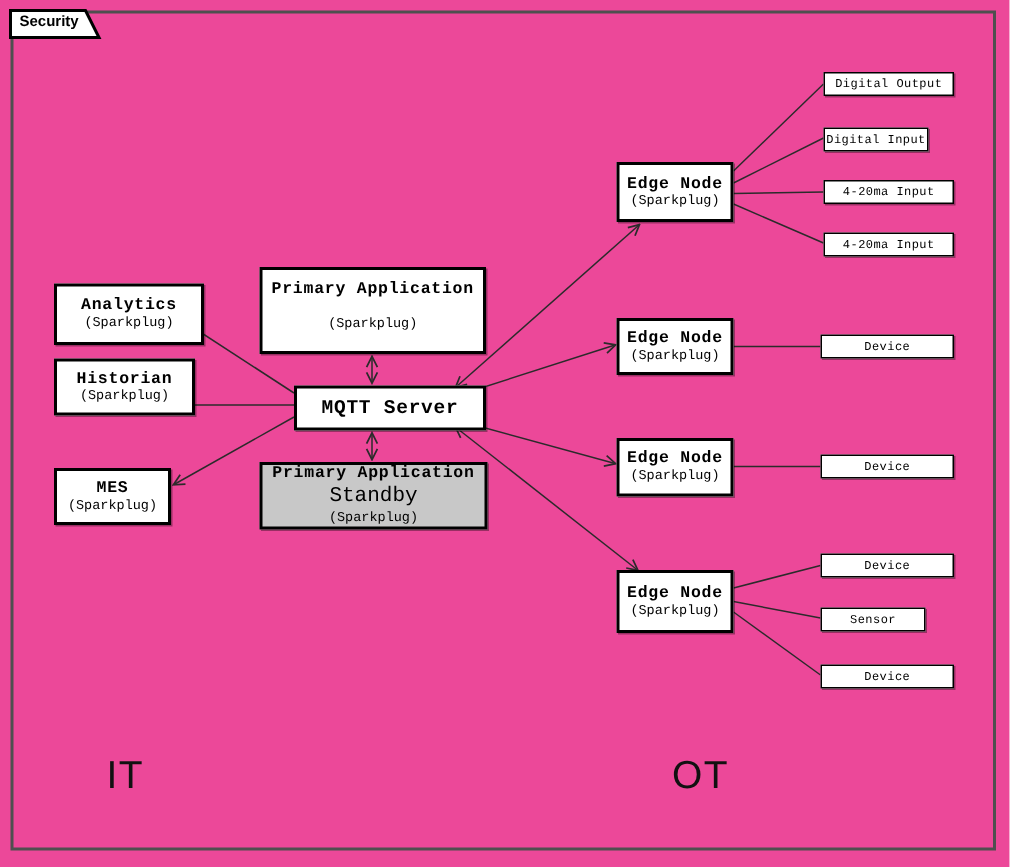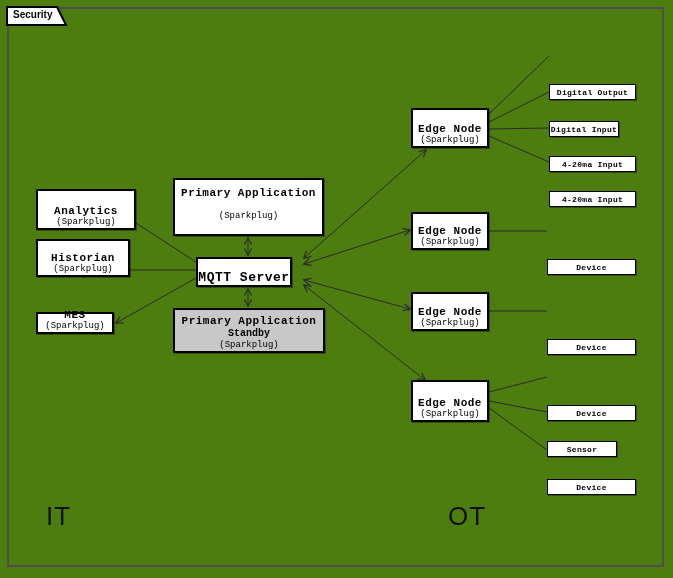--- a/index.html
+++ b/index.html
@@ -5,53 +5,52 @@
   :root{
     --box-border:#000000;
     --frame-border:#4f4f4f;
     --line:#2b2b2b;
     --standby-fill:#c8c8c8;
     --box-fill:#ffffff;
     --text:#000000;
   }
   html,body{margin:0;padding:0;background:#ffffff;}
   #stage{
-    position:relative;width:673px;height:578px;background:#4d7c0f;overflow:hidden;
+    position:relative;width:673px;height:578px;background:#ec4899;overflow:hidden;
     font-family:"Liberation Mono","DejaVu Sans Mono",monospace;color:var(--text);
   }
   .frame{
     position:absolute;left:7px;top:7px;width:653px;height:556px;
     border:2px solid var(--frame-border);background:transparent;
   }
   .tab-shape{position:absolute;left:6px;top:6px;z-index:3;}
   .tab-label{
     position:absolute;left:13px;top:9px;z-index:4;
     font-family:"Liberation Sans","DejaVu Sans",sans-serif;
     font-size:10px;font-weight:bold;color:#000;
   }
   svg.wires{position:absolute;left:0;top:0;z-index:1;pointer-events:none;}
   .box{
     position:absolute;background:var(--box-fill);border:2px solid var(--box-border);
     box-sizing:border-box;z-index:2;display:flex;flex-direction:column;
-    align-items:center;justify-content:flex-end;text-align:center;
+    align-items:center;justify-content:center;text-align:center;
     box-shadow:1px 1px 0 rgba(0,0,0,0.35);
   }
   .box .title{font-size:11px;font-weight:bold;letter-spacing:0.5px;line-height:1.1;}
   .box .sub{font-size:9px;line-height:1.2;}
-  .box .state{font-size:10px;font-weight:bold;line-height:1.3;}
+  .box .state{font-size:14px;font-weight:normal;line-height:1.3;}
   .box.primary{justify-content:flex-start;padding-top:7px;}
   .box.primary .sub{margin-top:12px;}
   .box.mqtt .title{font-size:13px;}
   .box.standby{background:var(--standby-fill);}
   .io-box{
     position:absolute;background:var(--box-fill);border:1.5px solid var(--box-border);
     box-sizing:border-box;z-index:2;display:flex;align-items:center;justify-content:center;
-    font-size:8px;font-weight:bold;letter-spacing:0.3px;
+    font-size:8px;font-weight:normal;letter-spacing:0.3px;
     box-shadow:1px 1px 0 rgba(0,0,0,0.35);
-    margin-top:36px;
   }
   .zone-label{
     position:absolute;z-index:2;font-family:"Liberation Sans","DejaVu Sans",sans-serif;
     font-size:26px;color:#111;letter-spacing:1px;
   }
 </style>
 </head>
 <body>
 
 <div id="stage">
@@ -98,30 +97,30 @@
   </svg>
 
   <div class="box" style="left:36px;top:189px;width:100px;height:41px">
     <div class="title">Analytics</div>
     <div class="sub">(Sparkplug)</div>
   </div>
   <div class="box" style="left:36px;top:239px;width:94px;height:38px">
     <div class="title">Historian</div>
     <div class="sub">(Sparkplug)</div>
   </div>
-  <div class="box" style="left:36px;top:312px;width:78px;height:22px">
+  <div class="box" style="left:36px;top:312px;width:78px;height:38px">
     <div class="title">MES</div>
     <div class="sub">(Sparkplug)</div>
   </div>
 
   <div class="box primary" style="left:173px;top:178px;width:151px;height:58px">
     <div class="title">Primary Application</div>
     <div class="sub">(Sparkplug)</div>
   </div>
-  <div class="box mqtt" style="left:196px;top:257px;width:96px;height:30px">
+  <div class="box mqtt" style="left:196px;top:257px;width:128px;height:30px">
     <div class="title">MQTT Server</div>
   </div>
   <div class="box standby" style="left:173px;top:308px;width:152px;height:45px">
     <div class="title">Primary Application</div>
     <div class="state">Standby</div>
     <div class="sub">(Sparkplug)</div>
   </div>
 
   <div class="box" style="left:411px;top:108px;width:78px;height:40px">
     <div class="title">Edge Node</div>
@@ -143,16 +142,16 @@
   <div class="io-box" style="left:549px;top:48px;width:87px;height:16px">Digital Output</div>
   <div class="io-box" style="left:549px;top:85px;width:70px;height:16px">Digital Input</div>
   <div class="io-box" style="left:549px;top:120px;width:87px;height:16px">4-20ma Input</div>
   <div class="io-box" style="left:549px;top:155px;width:87px;height:16px">4-20ma Input</div>
   <div class="io-box" style="left:547px;top:223px;width:89px;height:16px">Device</div>
   <div class="io-box" style="left:547px;top:303px;width:89px;height:16px">Device</div>
   <div class="io-box" style="left:547px;top:369px;width:89px;height:16px">Device</div>
   <div class="io-box" style="left:547px;top:405px;width:70px;height:16px">Sensor</div>
   <div class="io-box" style="left:547px;top:443px;width:89px;height:16px">Device</div>
 
-  <div class="zone-label" style="left:46px;top:501px">IT</div>
+  <div class="zone-label" style="left:71px;top:501px">IT</div>
   <div class="zone-label" style="left:448px;top:501px">OT</div>
 
 </div>
 
 </body></html>

